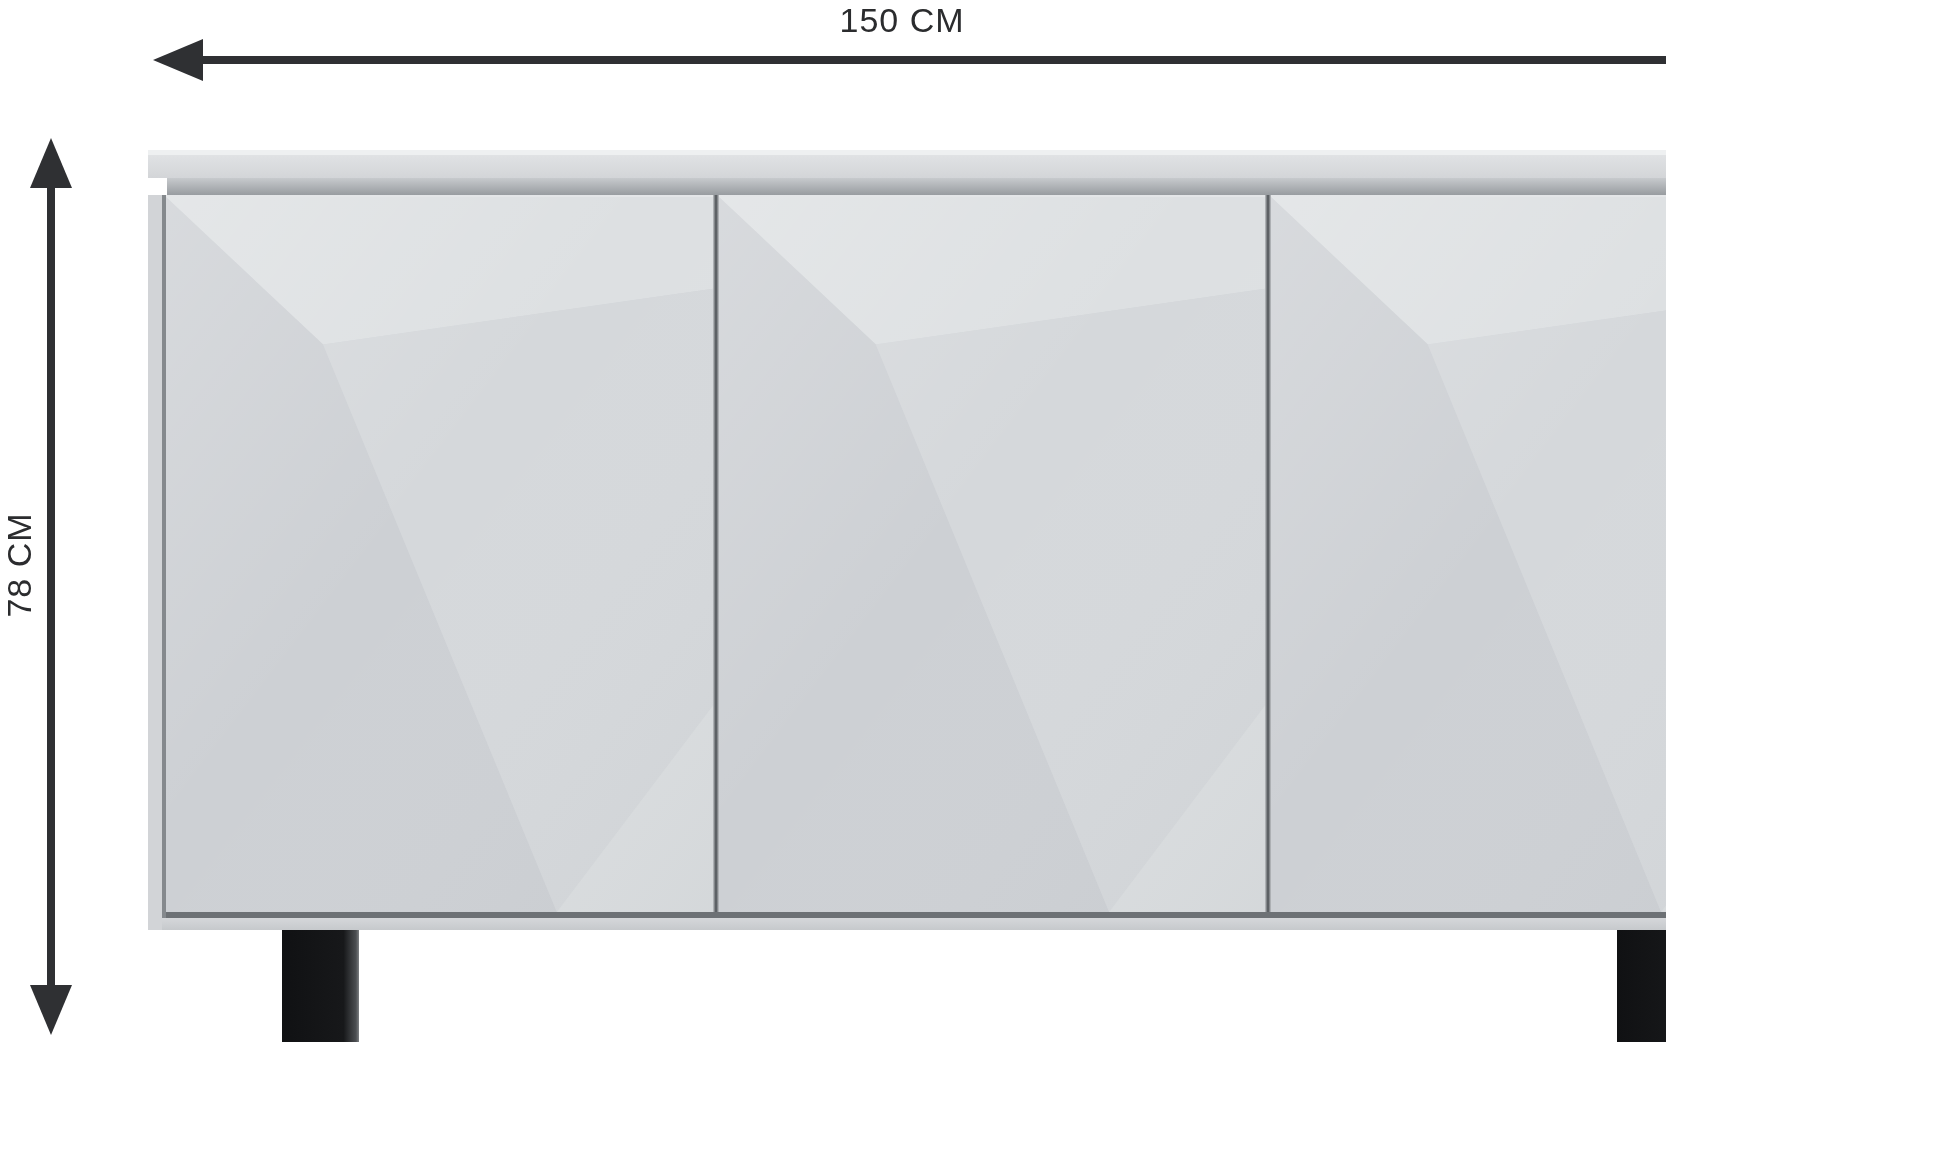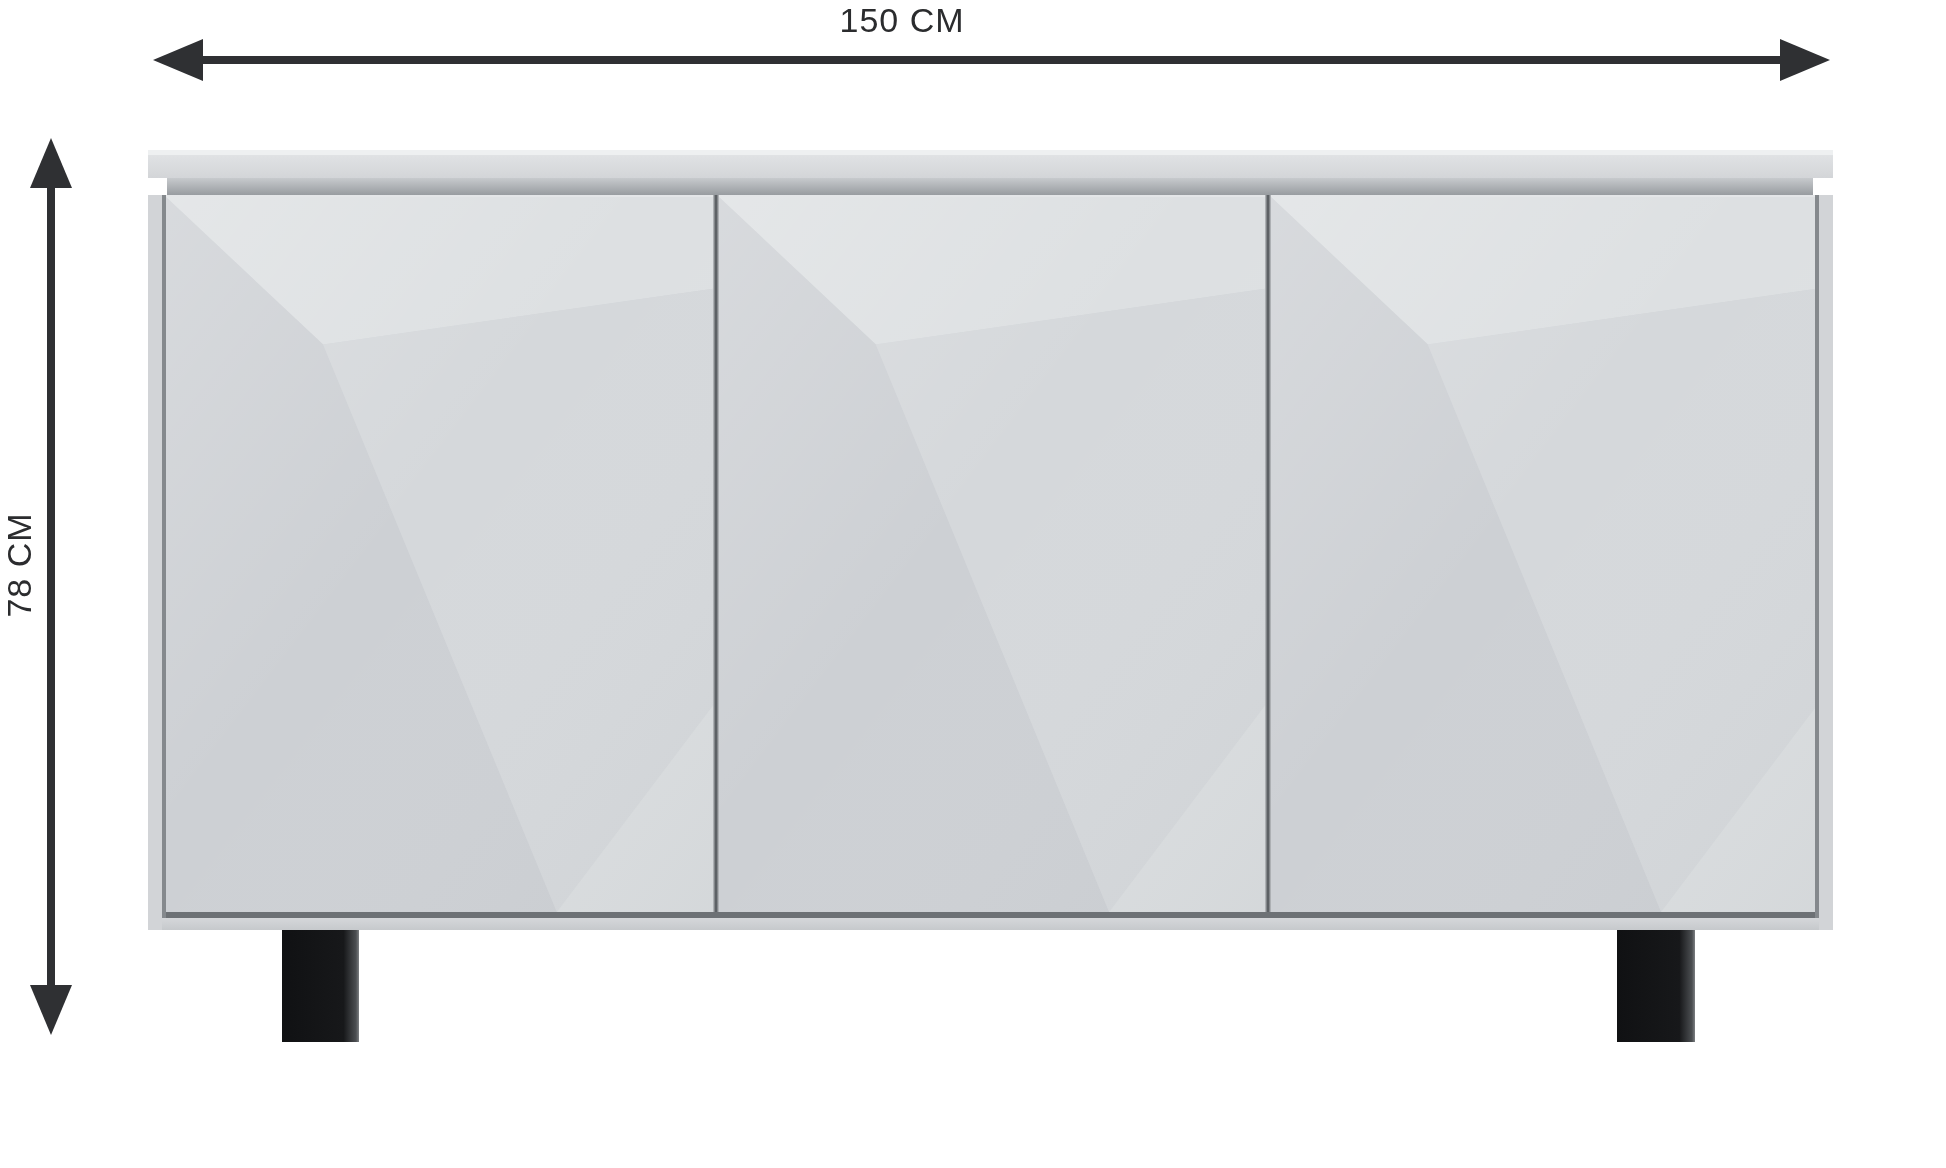--- a/index.html
+++ b/index.html
@@ -1,18 +1,18 @@
 <!DOCTYPE html>
 <html style="--background: #ffffff; --dim-line: #2f3033; --label-text: #2b2c2e; --slab-highlight: #eef0f1; --slab-face-top: #e0e2e4; --slab-face-bottom: #d3d5d8; --recess-top: #c7cacd; --recess-bottom: #989ca0; --side-strip: #d2d4d7; --edge-line: #85898d; --divider: #5d6165; --door-base: #d2d5d8; --facet-top: #dde0e2; --facet-left: #cdd0d4; --facet-right: #d5d8db; --facet-corner: #dbdee0; --bottom-shadow-line: #6d7175; --base-strip: #d5d7da; --leg: #17181a;"><head>
 <meta charset="utf-8">
 <style>
   html, body { margin: 0; padding: 0; background: #ffffff; }
   .canvas {
     position: relative;
-    width: 1946px;
+    width: 1666px;
     height: 1168px;
     background: var(--background, #ffffff);
     font-family: "Liberation Sans", sans-serif;
     overflow: hidden;
   }
   .abs { position: absolute; }
 
   
   .dim-label {
     color: var(--label-text, #2b2c2e);

